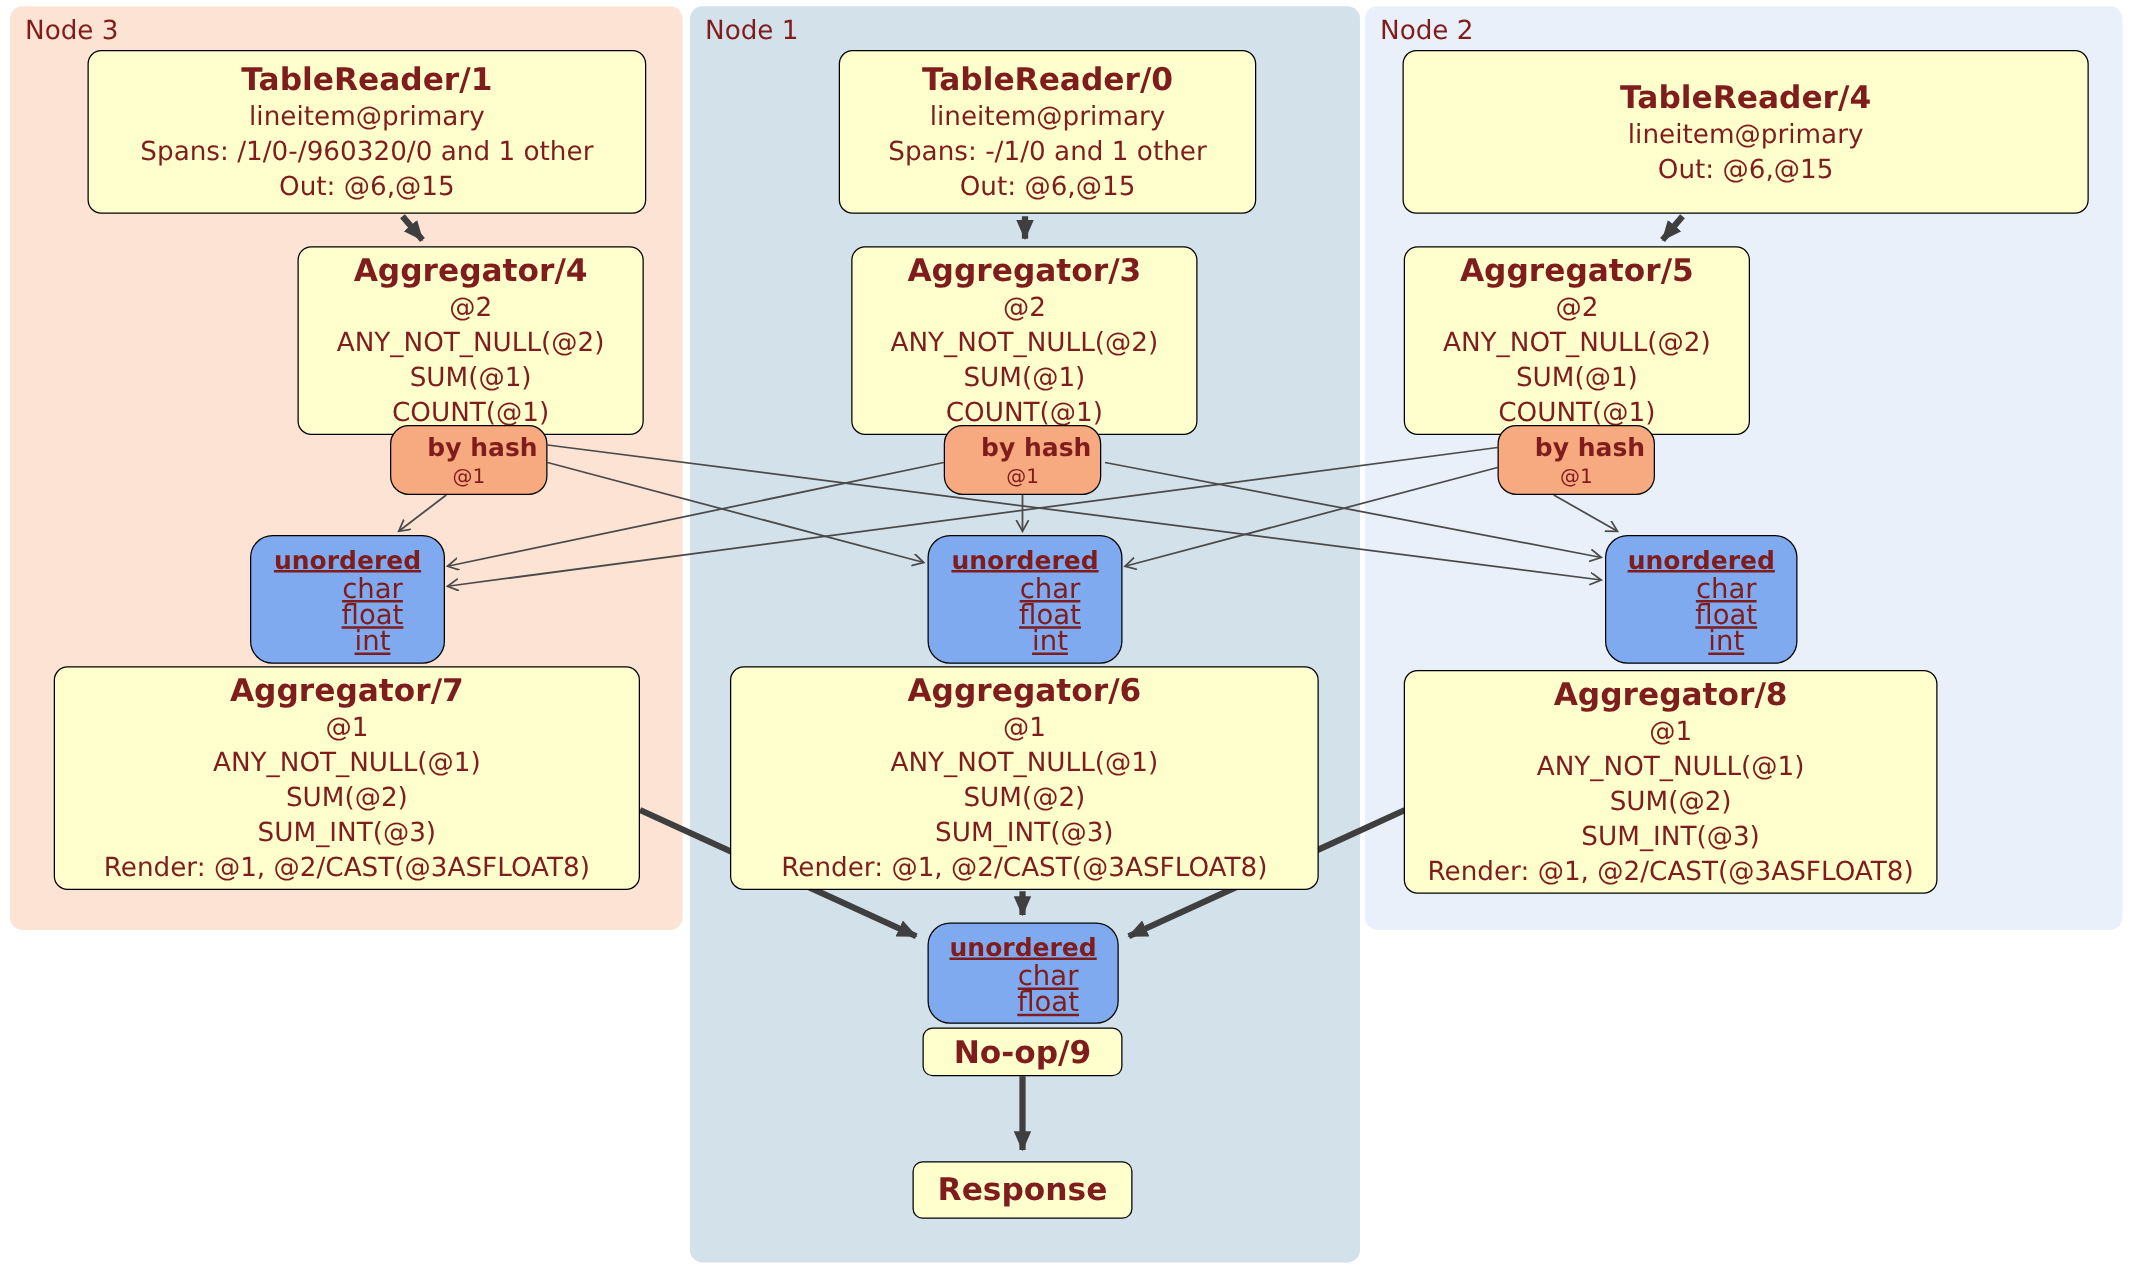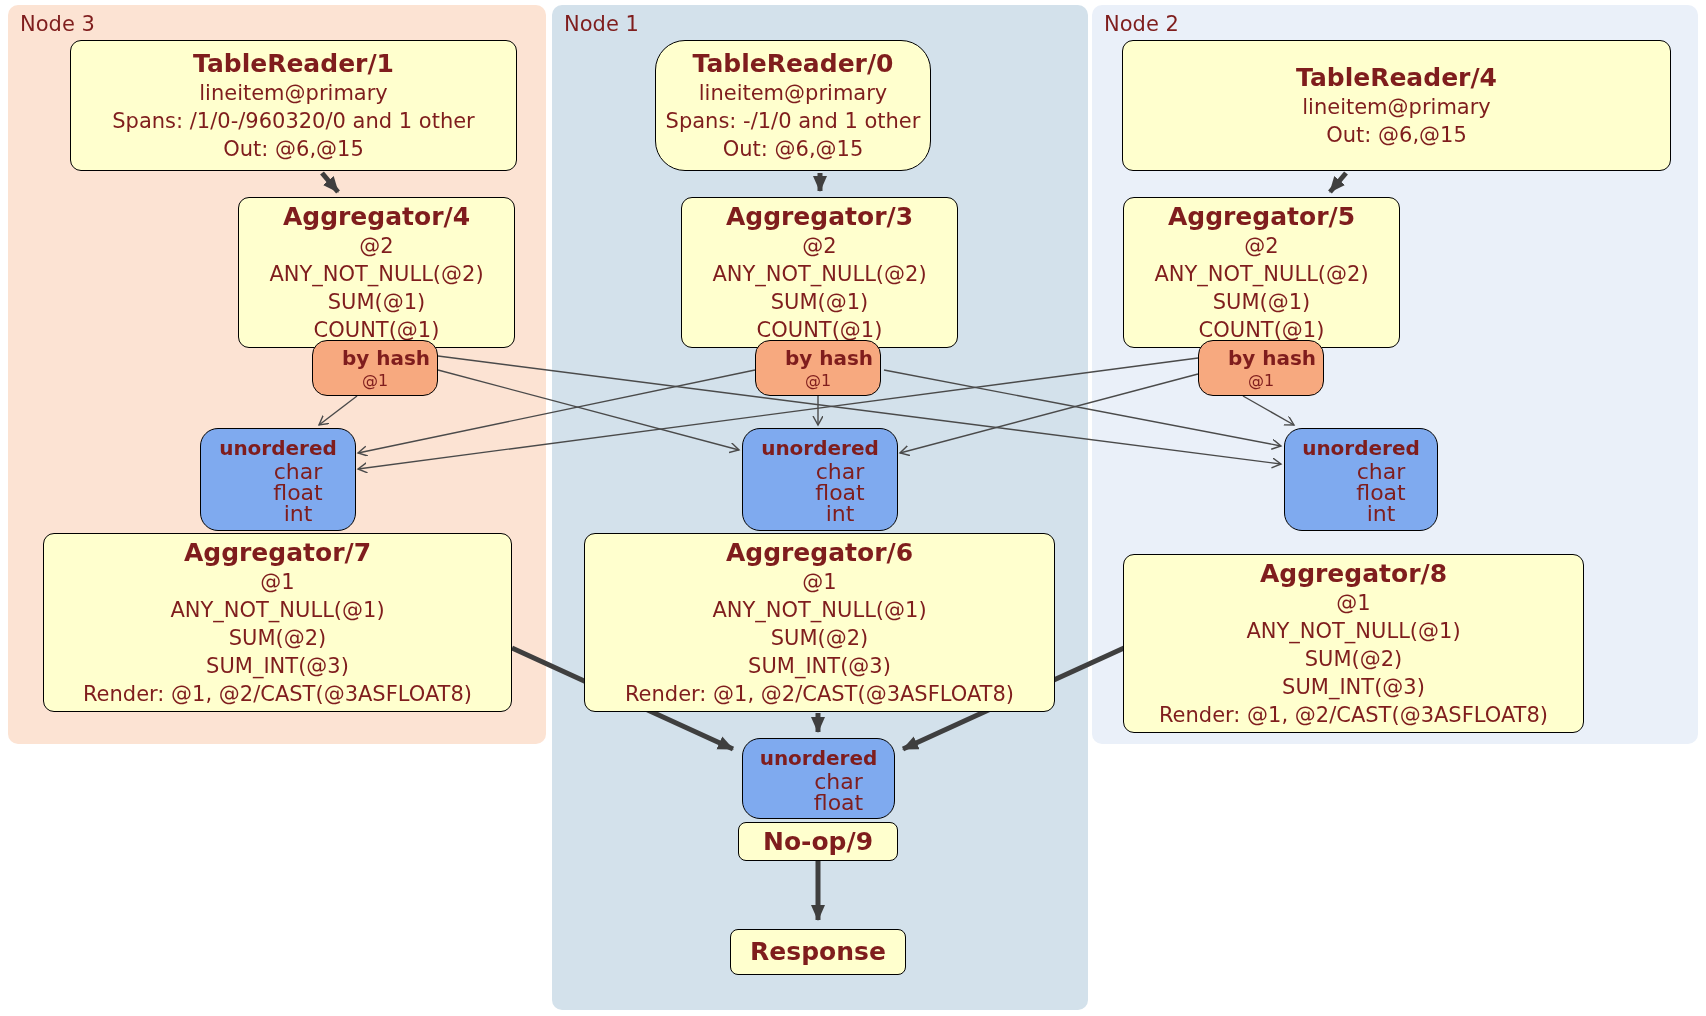--- a/index.html
+++ b/index.html
@@ -16,21 +16,21 @@
     position:absolute;z-index:2;box-sizing:border-box;
     background:var(--yellow);border:1.7px solid #000;border-radius:11px;
     display:flex;flex-direction:column;align-items:center;justify-content:center;
     text-align:center;
   }
   .box .t{font-weight:bold;font-size:25px;line-height:30px;white-space:nowrap;}
   .box .l{font-size:21px;line-height:28px;white-space:nowrap;}
   .router{background:var(--orange);border-radius:15px;z-index:3;}
   .router .t{font-size:20px;line-height:25px;margin-left:22px;}
   .router .l{font-size:16px;line-height:20px;}
-  .sync{background:var(--blue);border-radius:18px;}
+  .sync{background:var(--blue);border-radius:18px;text-decoration:underline;}
   .sync .t{font-size:20px;line-height:26px;}
   .sync .l{font-size:22px;line-height:21px;margin-left:40px;}
 </style>
 </head>
 <body>
 
 <div class="stage">
 
   <div class="panel" style="left:8px;top:5px;width:538px;height:739px;background:var(--peach);">
     <div class="plabel">Node 3</div>
@@ -96,21 +96,21 @@
   </div>
   <div class="box" style="left:43px;top:533px;width:469px;height:179px;">
     <div class="t">Aggregator/7</div>
     <div class="l">@1</div>
     <div class="l">ANY_NOT_NULL(@1)</div>
     <div class="l">SUM(@2)</div>
     <div class="l">SUM_INT(@3)</div>
     <div class="l">Render: @1, @2/CAST(@3ASFLOAT8)</div>
   </div>
 
-  <div class="box" style="left:655px;top:40px;width:276px;height:131px;border-radius:30px;">
+  <div class="box" style="left:671px;top:40px;width:334px;height:131px;">
     <div class="t">TableReader/0</div>
     <div class="l">lineitem@primary</div>
     <div class="l">Spans: -/1/0 and 1 other</div>
     <div class="l">Out: @6,@15</div>
   </div>
   <div class="box" style="left:681px;top:197px;width:277px;height:151px;">
     <div class="t">Aggregator/3</div>
     <div class="l">@2</div>
     <div class="l">ANY_NOT_NULL(@2)</div>
     <div class="l">SUM(@1)</div>
@@ -150,21 +150,21 @@
   <div class="box router" style="left:1198px;top:340px;width:126px;height:56px;">
     <div class="t">by hash</div>
     <div class="l">@1</div>
   </div>
   <div class="box sync" style="left:1284px;top:428px;width:154px;height:103px;">
     <div class="t">unordered</div>
     <div class="l">char</div>
     <div class="l">float</div>
     <div class="l">int</div>
   </div>
-  <div class="box" style="left:1123px;top:554px;width:461px;height:179px;">
+  <div class="box" style="left:1123px;top:536px;width:427px;height:179px;">
     <div class="t">Aggregator/8</div>
     <div class="l">@1</div>
     <div class="l">ANY_NOT_NULL(@1)</div>
     <div class="l">SUM(@2)</div>
     <div class="l">SUM_INT(@3)</div>
     <div class="l">Render: @1, @2/CAST(@3ASFLOAT8)</div>
   </div>
 
   <div class="box sync" style="left:742px;top:738px;width:153px;height:81px;">
     <div class="t">unordered</div>

